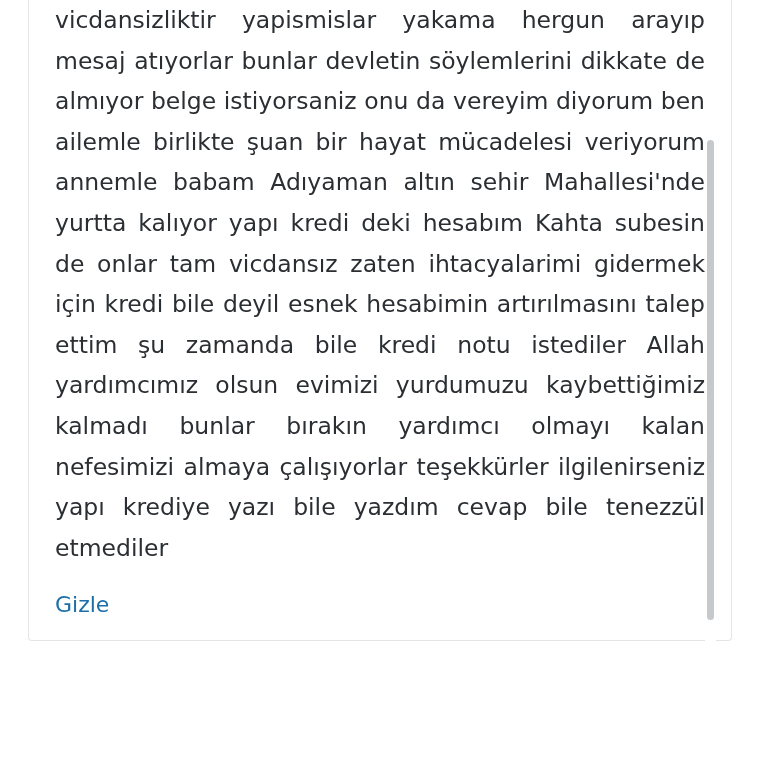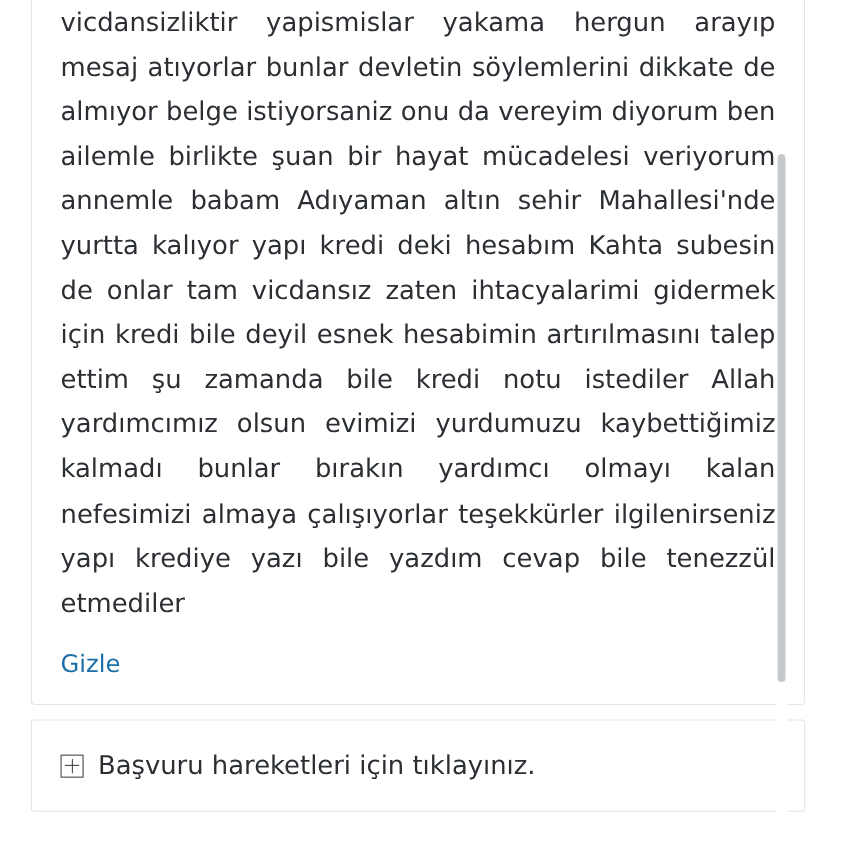--- a/index.html
+++ b/index.html
@@ -130,22 +130,18 @@
 </head>
 <body>
 
 <div class="page">
 
   <div class="complaint-card">
     <p class="complaint-text">vicdansizliktir yapismislar yakama hergun arayıp mesaj atıyorlar bunlar devletin söylemlerini dikkate de almıyor belge istiyorsaniz onu da vereyim diyorum ben ailemle birlikte şuan bir hayat mücadelesi veriyorum annemle babam Adıyaman altın sehir Mahallesi'nde yurtta kalıyor yapı kredi deki hesabım Kahta subesin de onlar tam vicdansız zaten ihtacyalarimi gidermek için kredi bile deyil esnek hesabimin artırılmasını talep ettim şu zamanda bile kredi notu istediler Allah yardımcımız olsun evimizi yurdumuzu kaybettiğimiz kalmadı bunlar bırakın yardımcı olmayı kalan nefesimizi almaya çalışıyorlar teşekkürler ilgilenirseniz yapı krediye yazı bile yazdım cevap bile tenezzül etmediler</p>
     <a class="hide-link">Gizle</a>
   </div>
 
-  <div class="actions-card">
-    <span class="plus-box"></span>
-    <span class="actions-label">Başvuru hareketleri için tıklayınız.</span>
-  </div>
 
   <div class="scrollbar-track">
     <div class="scrollbar-thumb"></div>
   </div>
 
 </div>
 
 </body></html>

